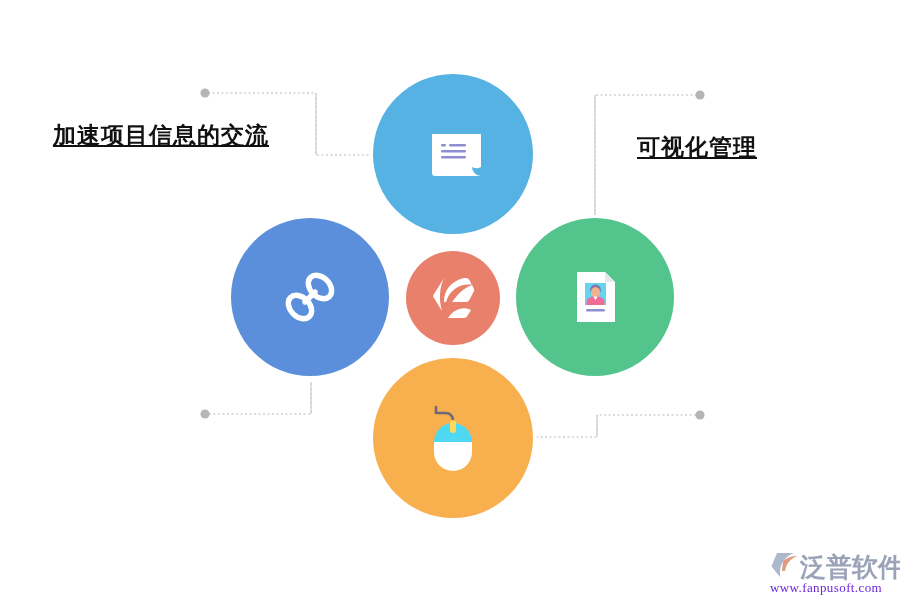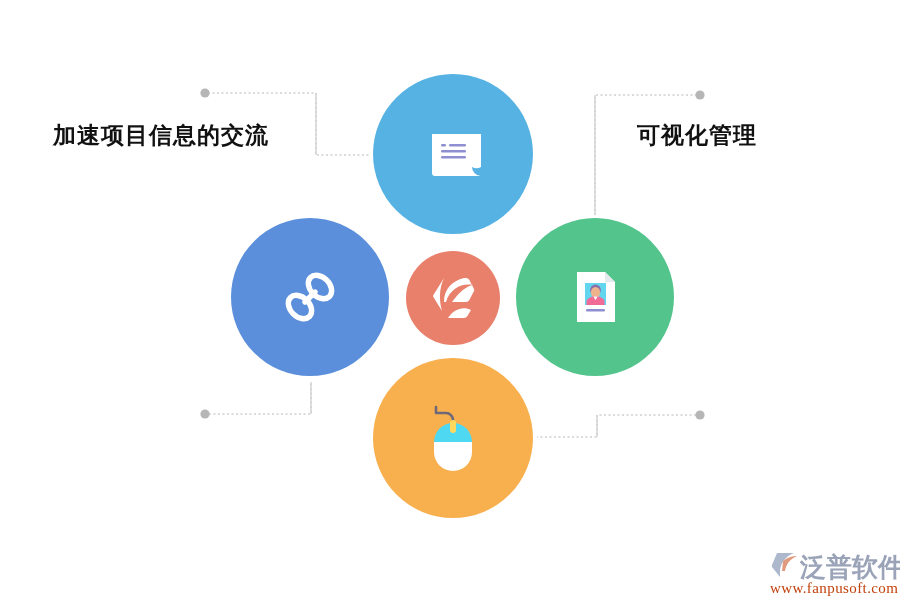--- a/index.html
+++ b/index.html
@@ -29,40 +29,41 @@
 
   
   .label{
     position:absolute;
     font-size:23px;
     font-weight:bold;
     color:#111111;
     letter-spacing:1px;
     white-space:nowrap;
     font-family:"DejaVu Sans","Liberation Sans",sans-serif;
+    text-decoration:underline;
   }
   .lbl-tl{left:53px; top:120px;}
-  .lbl-tr{left:637px;top:120px;}
+  .lbl-tr{left:637px;top:132px;}
   .lbl-bl{left:53px; top:445px;}
   .lbl-br{left:649px;top:445px;}
 
   
   #watermark{
     position:absolute;left:768px;top:541px;
     width:124px;height:48px;margin-top:9px;
   }
   #wm-cn{
     position:absolute;left:32px;top:0px;
     font-size:26px;font-weight:bold;color:#9aa3b8;
     letter-spacing:0px;white-space:nowrap;
     font-family:"DejaVu Sans","Liberation Sans",sans-serif;
   }
   #wm-url{
     position:absolute;left:2px;top:30px;
-    font-size:15px;color:#c2410c;letter-spacing:0.4px;
+    font-size:13px;color:#6d28d9;letter-spacing:0.4px;
     white-space:nowrap;
     font-family:"Liberation Serif","DejaVu Serif",serif;
   }
 </style>
 </head>
 <body>
 
 <div id="stage">
 
   <svg id="connectors" viewBox="0 0 900 600" width="900" height="600">

